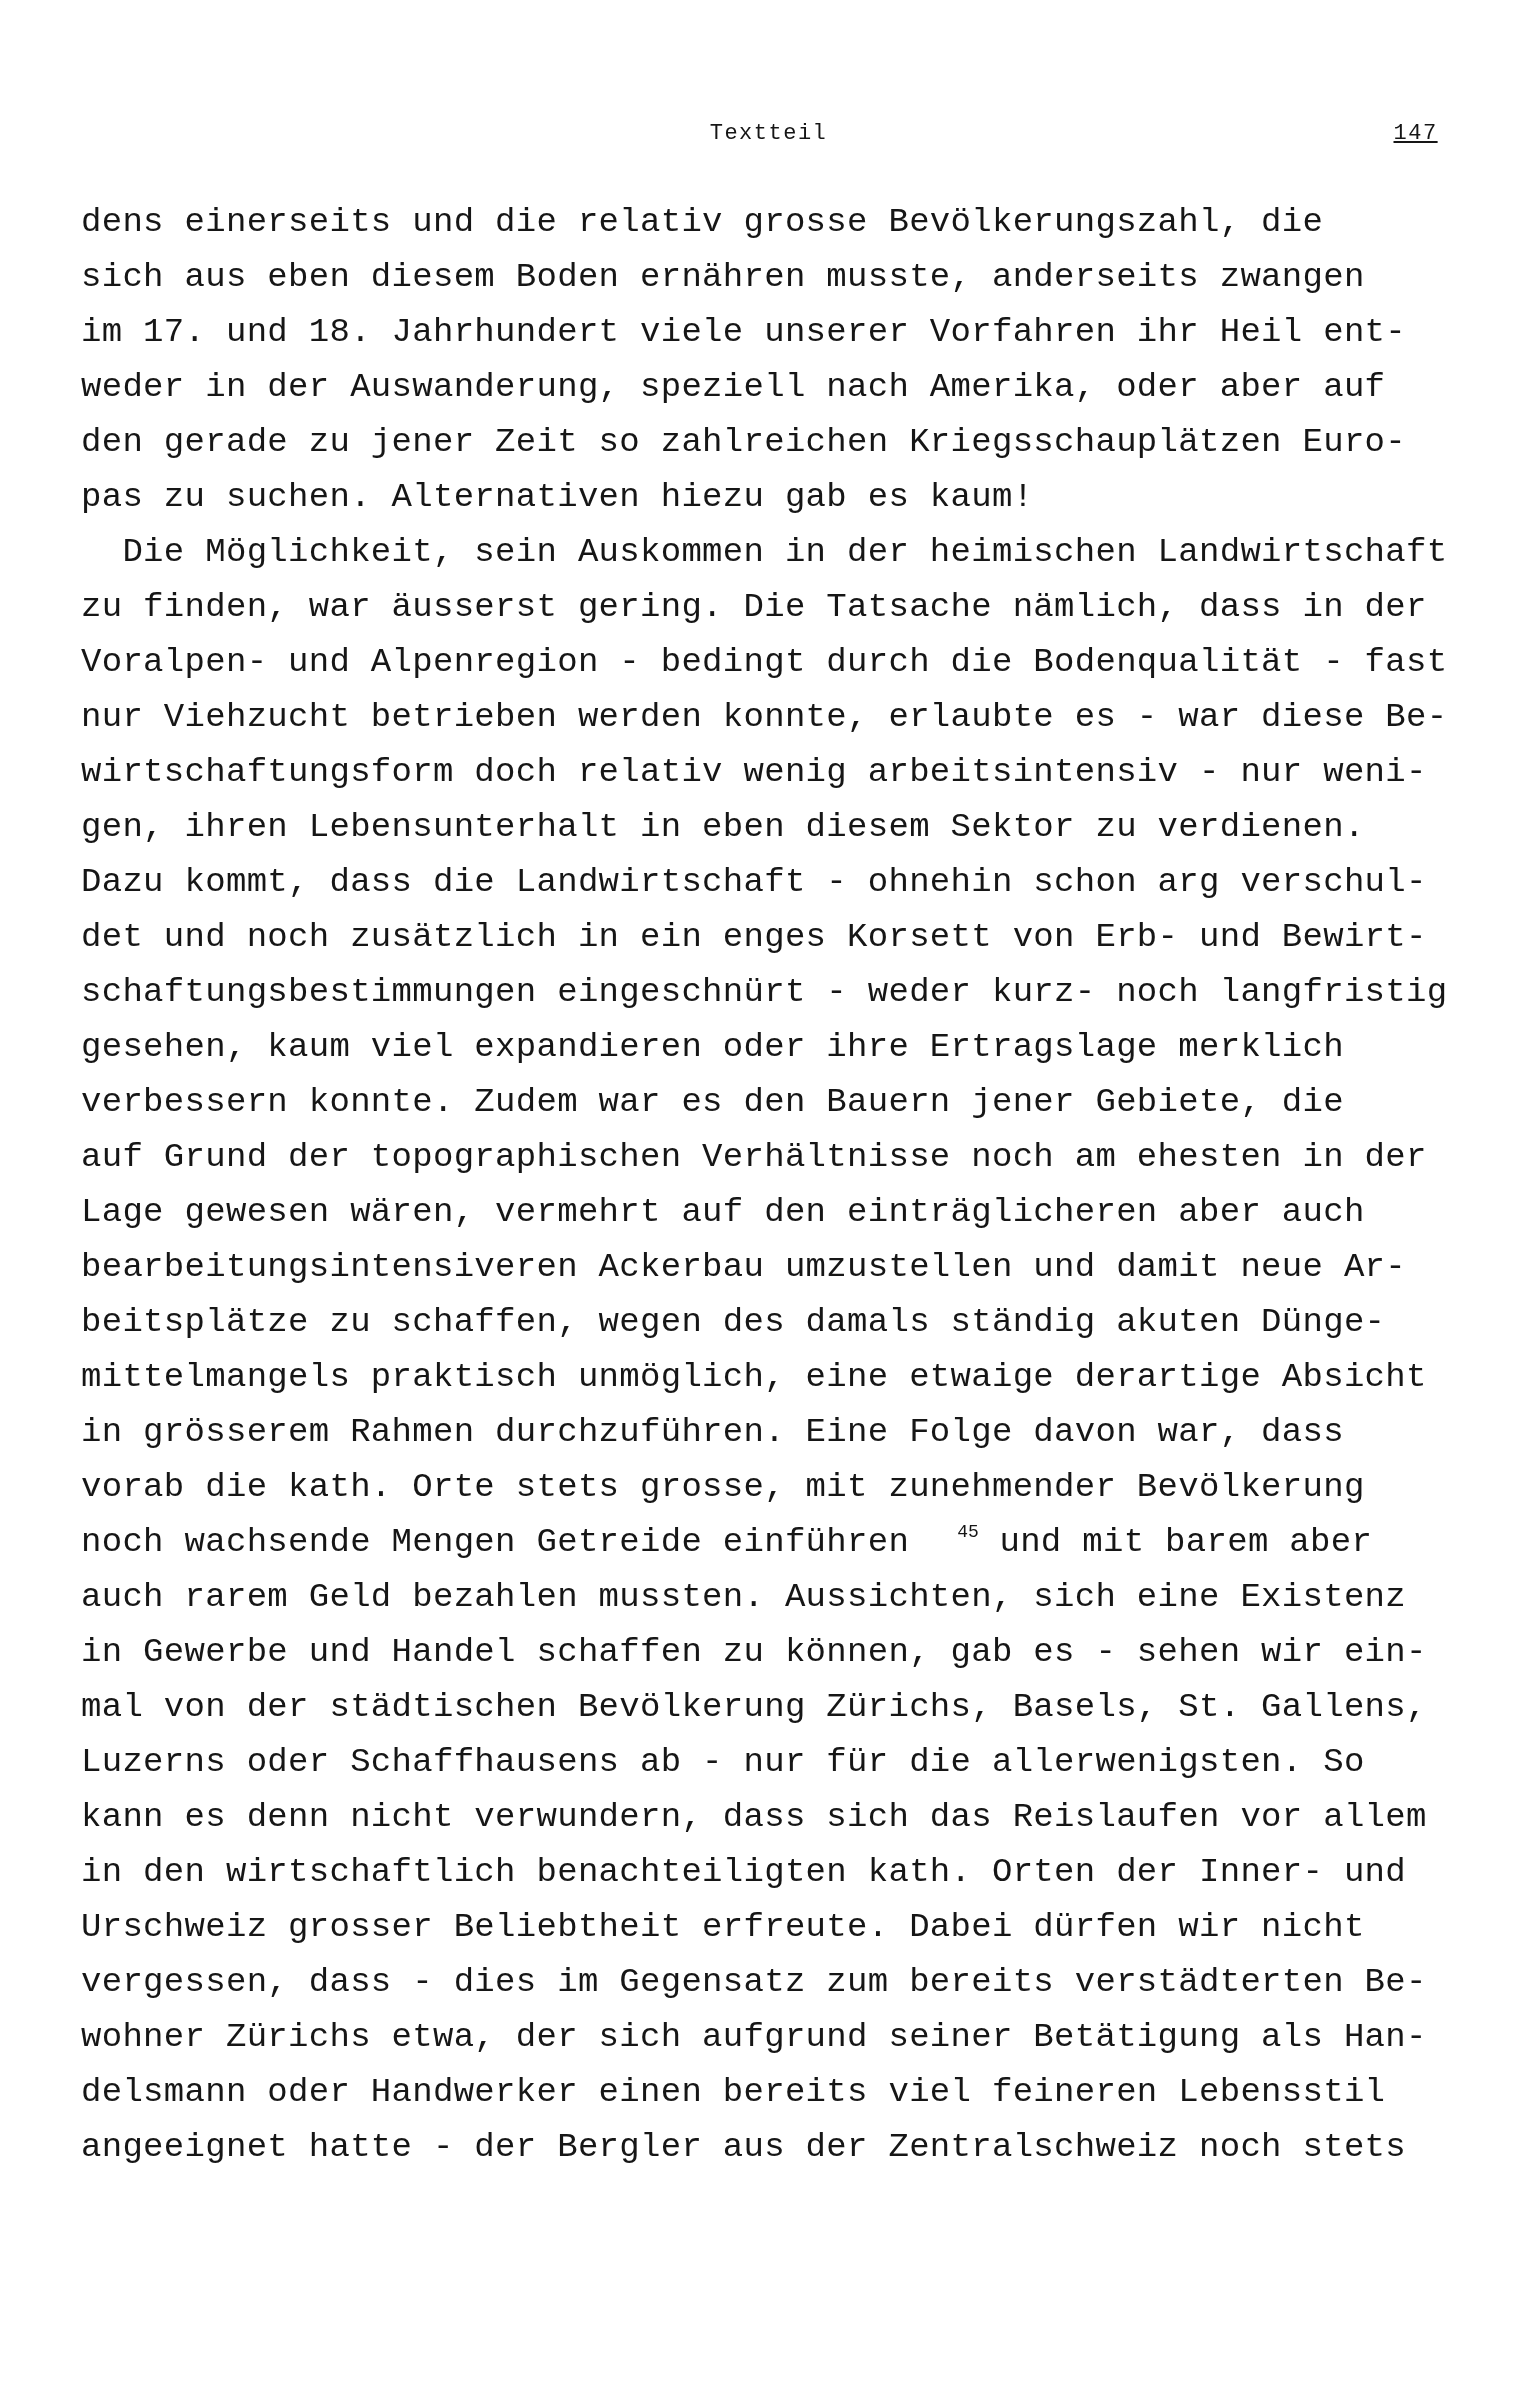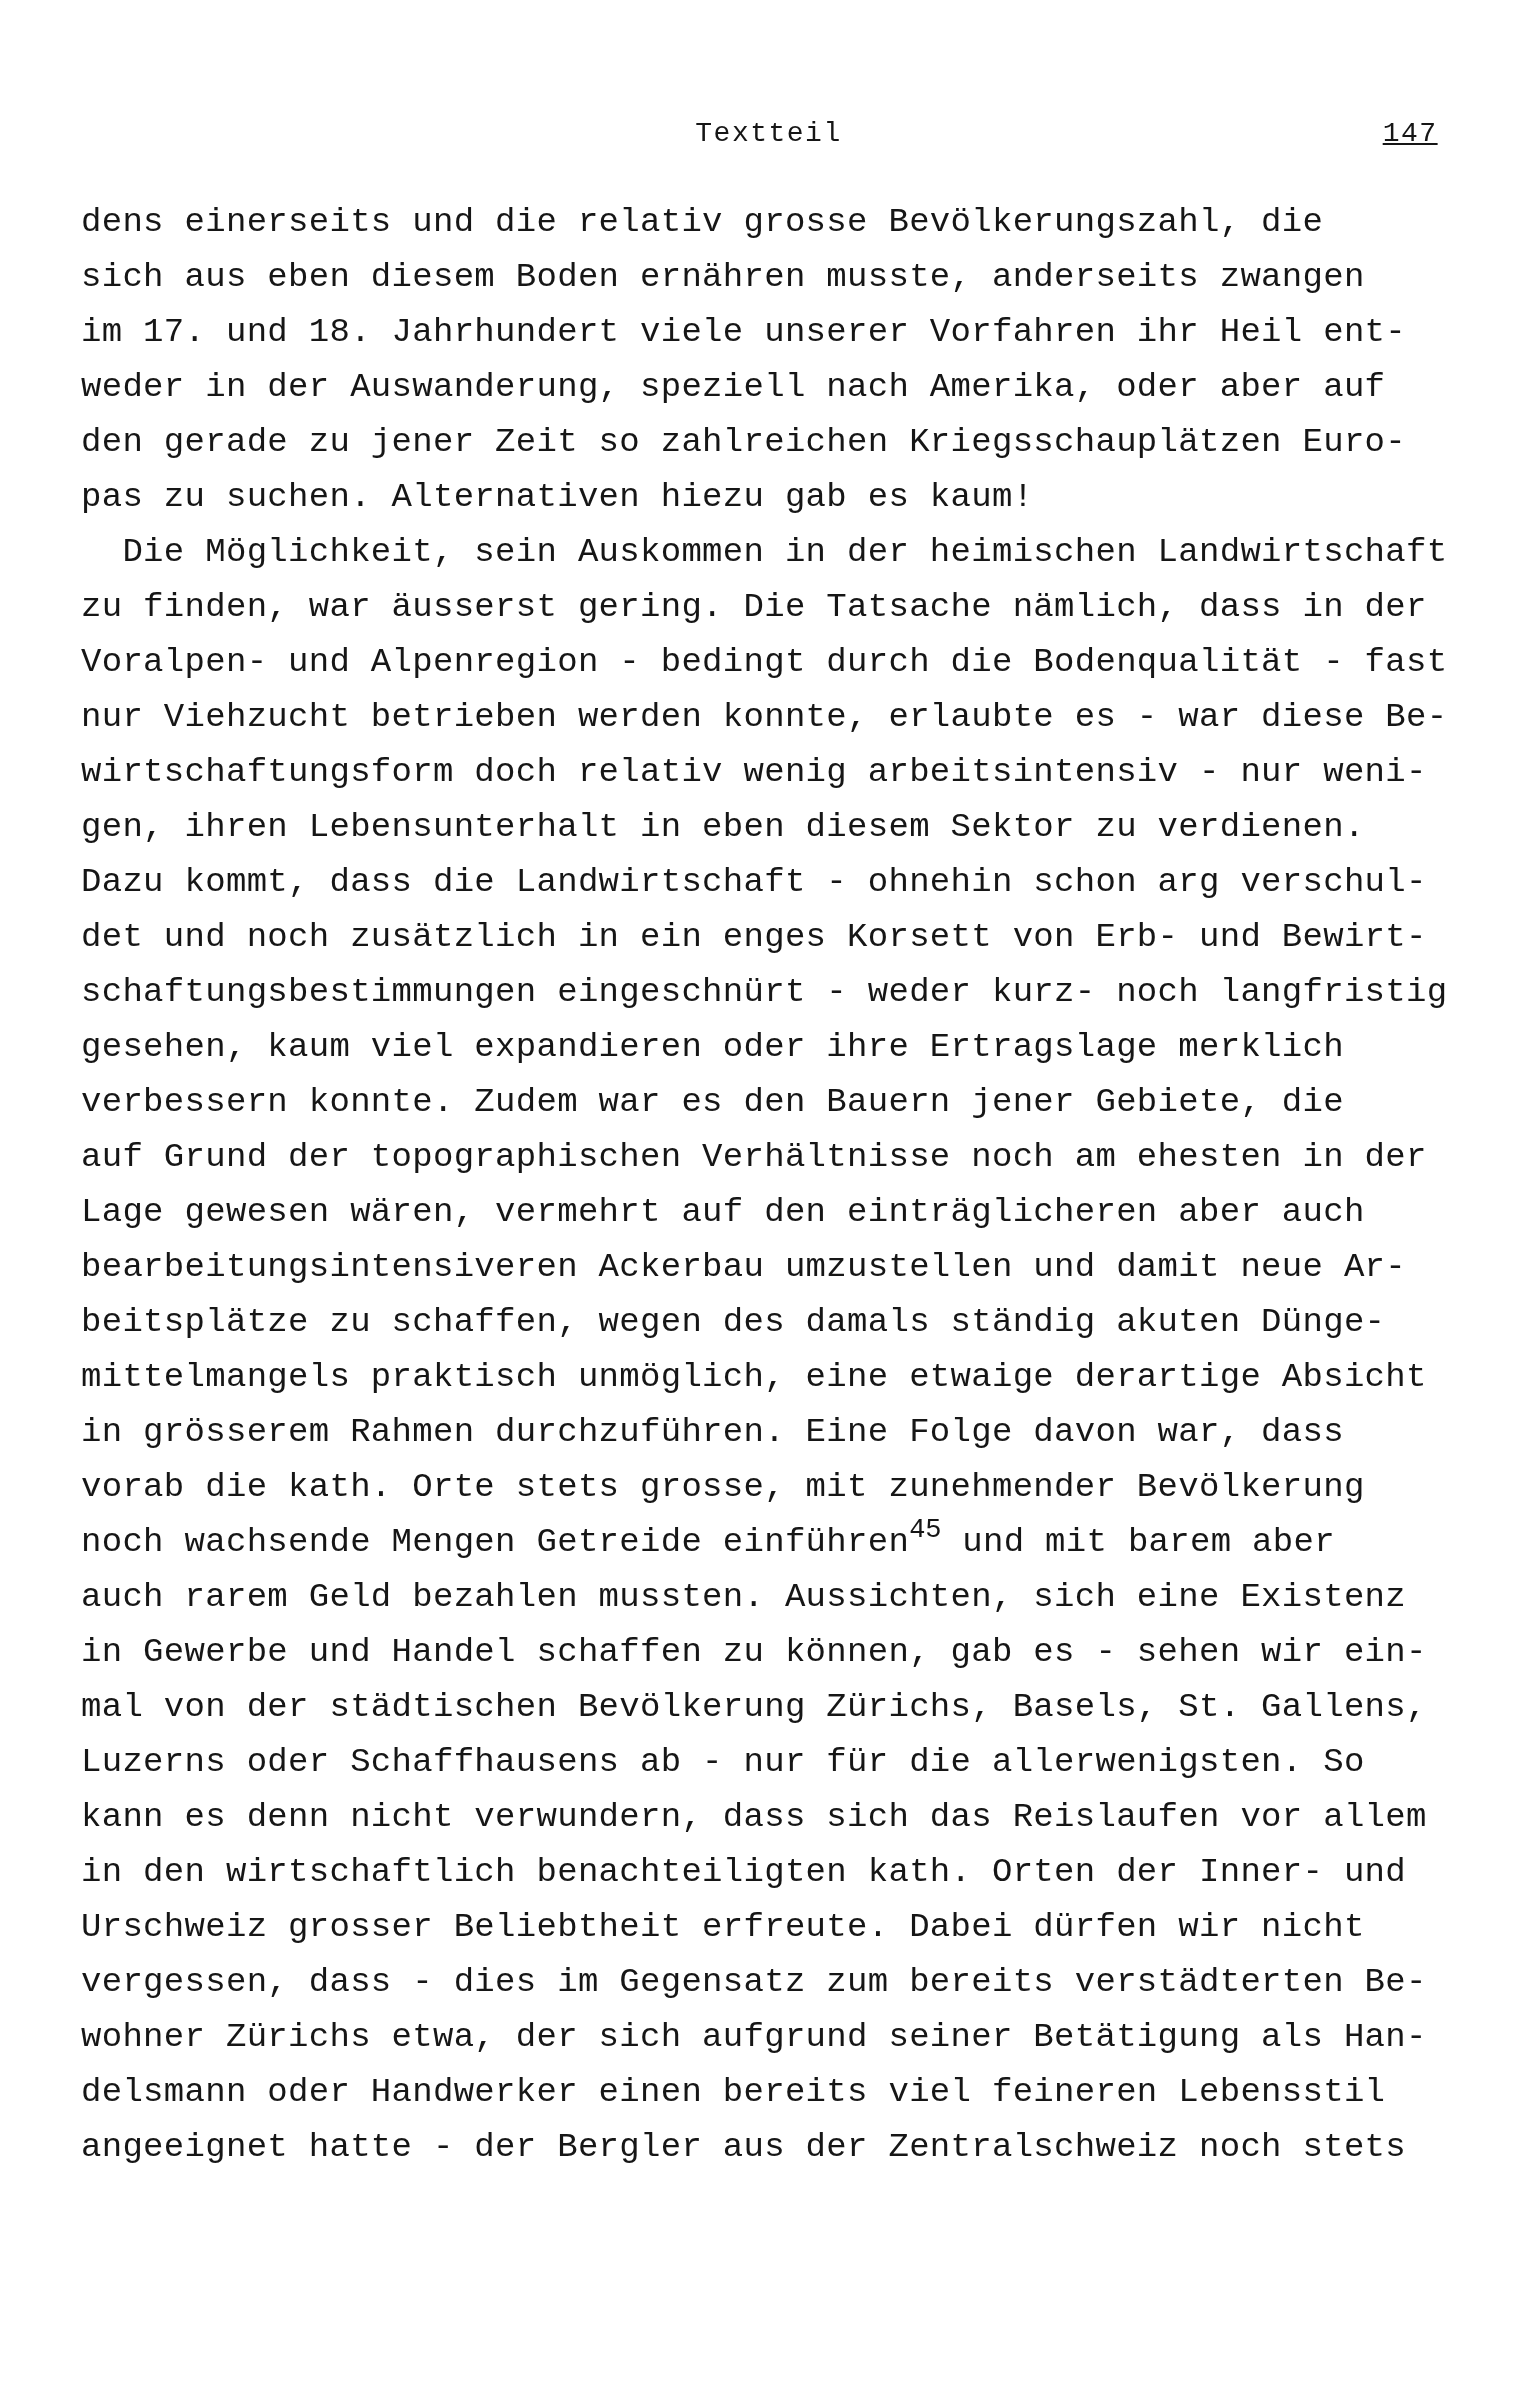--- a/index.html
+++ b/index.html
@@ -15,21 +15,21 @@
     overflow: hidden;
     font-family: "Liberation Mono", "DejaVu Sans Mono", monospace;
     color: #161616;
   }
   .header {
     position: absolute;
     top: 115px;
     left: 81px;
     width: 1375px;
     height: 46px;
-    font-size: 28px;
+    font-size: 22px;
     line-height: 37px;
     letter-spacing: 0.3px;
   }
   .header .title {
     display: block;
     text-align: center;
     letter-spacing: 1.5px;
   }
   .header .page-number {
     position: absolute;
@@ -45,24 +45,25 @@
     width: 1398px;
     font-size: 34px;
     line-height: 55px;
     letter-spacing: 0.3px;
     white-space: pre;
   }
   .body-text .line {
     height: 55px;
   }
   .body-text sup {
-    font-size: 27px;
+    font-size: 18px;
     line-height: 0;
     vertical-align: 14px;
     letter-spacing: 0;
+    margin-left: 48px;
   }
 </style>
 </head>
 <body>
 
 <div class="page">
   <div class="header">
     <span class="title">Textteil</span>
     <span class="page-number">147</span>
   </div>

